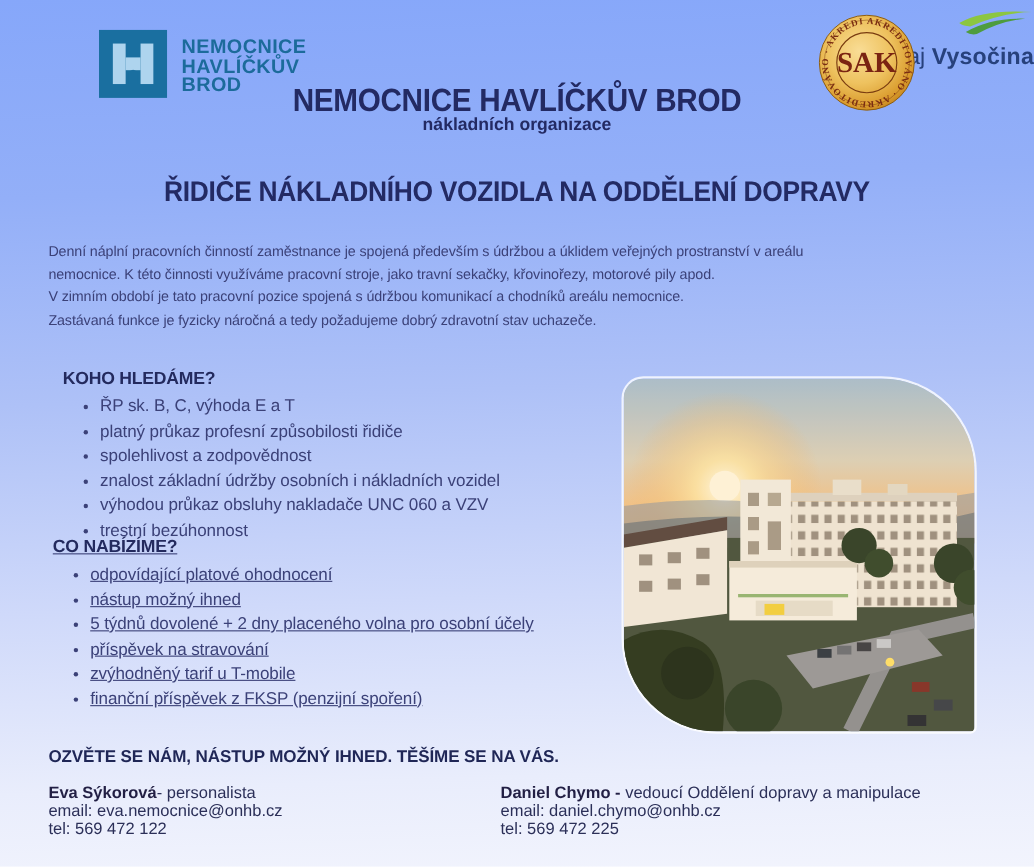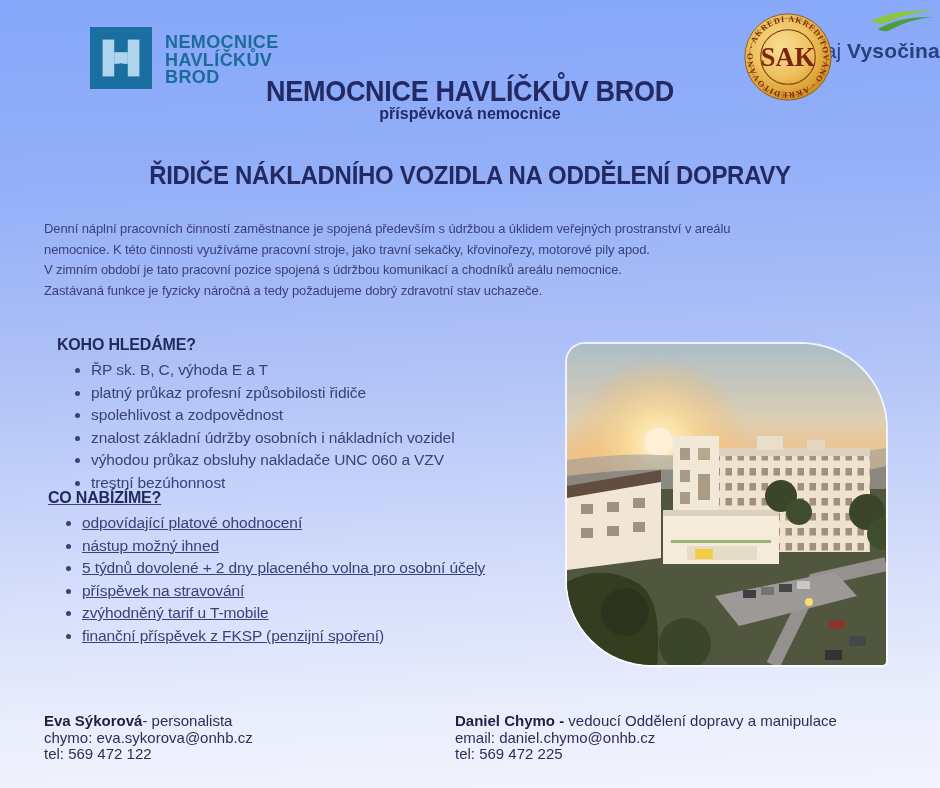--- a/index.html
+++ b/index.html
@@ -96,21 +96,21 @@
       <circle cx="50" cy="50" r="31" fill="none" stroke="#7a3c10" stroke-width="1.2"></circle>
       <circle cx="50" cy="50" r="44" fill="none" stroke="#7a3c10" stroke-width="0.8" opacity="0.6"></circle>
       <text font-family="Liberation Serif, serif" font-size="9.5" font-weight="bold" fill="#7a2c12" letter-spacing="1">
         <textPath href="#sealRing">AKREDITOVÁNO · AKREDITOVÁNO · AKREDITOVÁNO ·</textPath>
       </text>
       <text x="50" y="60" text-anchor="middle" font-family="Liberation Serif, serif" font-size="30" font-weight="bold" fill="#7a2412">SAK</text>
     </svg>
   </div>
 
   <div class="center-line org-name">NEMOCNICE HAVLÍČKŮV BROD</div>
-  <div class="center-line org-subtitle">příspěvková nemocnice</div>
+  <div class="center-line org-subtitle">nákladních organizace</div>
   <div class="center-line position-title">ŘIDIČE NÁKLADNÍHO VOZIDLA NA ODDĚLENÍ DOPRAVY</div>
 
   <div class="section sec-what">
     <div class="body-line">Denní náplní pracovních činností zaměstnance je spojená především s údržbou a úklidem veřejných prostranství v areálu</div>
     <div class="body-line">nemocnice. K této činnosti využíváme pracovní stroje, jako travní sekačky, křovinořezy, motorové pily apod.</div>
     <div class="body-line">V zimním období je tato pracovní pozice spojená s údržbou komunikací a chodníků areálu nemocnice.</div>
     <div class="body-line">Zastávaná funkce je fyzicky náročná a tedy požadujeme dobrý zdravotní stav uchazeče.</div>
   </div>
 
   <div class="section sec-who">
@@ -206,24 +206,25 @@
       <rect x="258" y="306" width="17" height="10" fill="#262c33"></rect>
       <circle cx="242" cy="258" r="4" fill="#ffe26b"></circle>
 
       <path d="M0,238 Q36,218 72,240 Q96,256 90,321 L0,321 Z" fill="#27361f"></path>
       <circle cx="118" cy="300" r="26" fill="#2d3f28"></circle>
       <circle cx="58" cy="268" r="24" fill="#1f2d1a"></circle>
       <rect width="319" height="321" fill="#f5a24d" opacity="0.07"></rect>
     </svg>
   </div>
 
+  <div class="cta">OZVĚTE SE NÁM, NÁSTUP MOŽNÝ IHNED. TĚŠÍME SE NA VÁS.</div>
 
   <div class="contact contact-left">
     <div><span class="cname">Eva Sýkorová</span><span>- personalista</span></div>
-    <div>chymo: eva.sykorova@onhb.cz</div>
+    <div>email: eva.nemocnice@onhb.cz</div>
     <div>tel: 569 472 122</div>
   </div>
 
   <div class="contact contact-right">
     <div><span class="cname">Daniel Chymo -</span> <span>vedoucí Oddělení dopravy a manipulace</span></div>
     <div>email: daniel.chymo@onhb.cz</div>
     <div>tel: 569 472 225</div>
   </div>
 
 </div>

